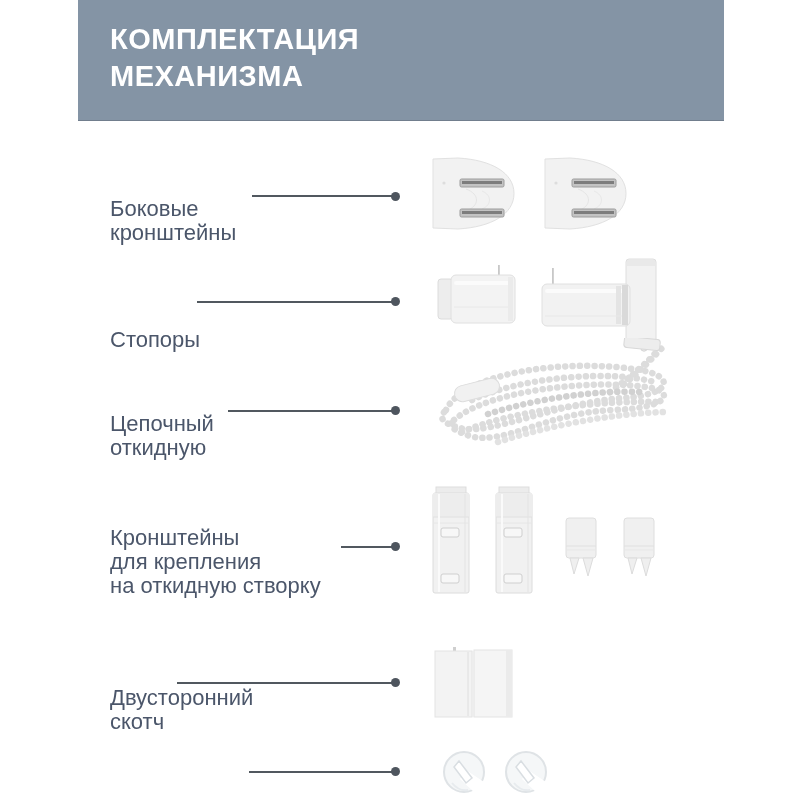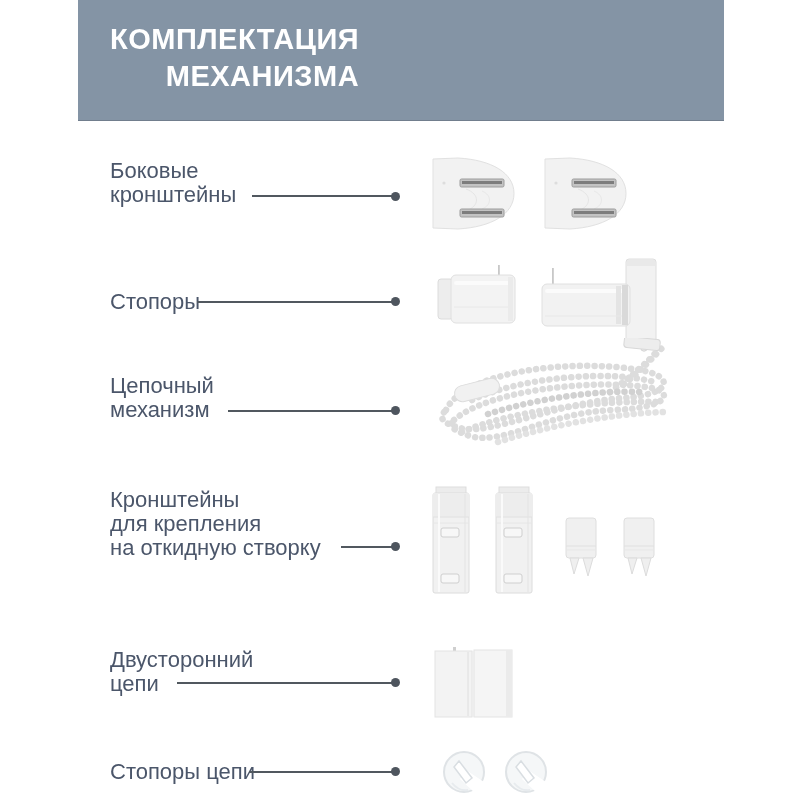--- a/index.html
+++ b/index.html
@@ -7,25 +7,25 @@
     width:800px;height:800px;position:relative;background:#ffffff;
     font-family:"Liberation Sans", sans-serif;overflow:hidden;
   }
   .header{
     position:absolute;left:78px;top:0;width:646px;height:121px;
     background:#8494a5;box-shadow:inset 0 -1px 0 rgba(90,100,112,.45);
   }
   .header .title{
     position:absolute;left:32px;top:21px;
     color:#ffffff;font-size:29px;font-weight:bold;line-height:37px;
-    letter-spacing:.5px;white-space:pre-line;text-align:right;
+    letter-spacing:.5px;white-space:pre-line;
   }
   .item-label{
     position:absolute;left:110px;color:#4b566a;font-size:22px;
-    line-height:24px;white-space:pre-line;
+    line-height:24px;white-space:pre-line;margin-top:38px;
   }
   .connector-line{position:absolute;height:2px;background:#51585f;}
   .connector-dot{position:absolute;width:9px;height:9px;border-radius:50%;background:#4e555e;}
   .illus{position:absolute;}
 </style>
 </head>
 <body>
 
 <div>
 
@@ -85,21 +85,21 @@
       <rect x="2" y="28" width="88" height="42" rx="5" fill="#f2f2f2" stroke="#e0e0e0"></rect>
       <rect x="5" y="33" width="80" height="4" rx="2" fill="#fbfbfb"></rect>
       <rect x="76" y="30" width="5" height="38" fill="#e4e4e4"></rect>
       <rect x="82" y="29" width="6" height="40" fill="#d9d9d9"></rect>
       <line x1="5" y1="60" x2="82" y2="60" stroke="#e8e8e8"></line>
     </svg>
   </div>
 
   <div>
     <div class="item-label" style="top:374px">Цепочный
-механизм</div>
+откидную</div>
     <div class="connector-line" style="left:228px;top:410px;width:167px"></div>
     <div class="connector-dot" style="left:391px;top:406px"></div>
 
     <svg class="illus" style="left:428px;top:338px" width="272" height="132" viewBox="0 0 272 132">
       <g fill="none" stroke="#dcdcdc" stroke-width="6.5" stroke-dasharray="0.1 7.2" stroke-linecap="round">
         <path d="M18,72 C36,34 140,20 212,32 C246,38 246,56 196,60 C130,64 62,98 32,90 C14,85 10,80 18,72"></path>
         <path d="M26,82 C60,52 168,40 224,50 C246,55 240,70 186,72 C120,74 76,108 42,98 C24,92 20,88 26,82"></path>
         <path d="M44,62 C96,38 186,32 226,44"></path>
         <path d="M34,94 C84,72 176,62 232,64"></path>
         <path d="M196,46 C214,32 226,18 236,8"></path>
@@ -152,21 +152,21 @@
       <rect x="3" y="2" width="30" height="40" rx="3" fill="#f0f0f0" stroke="#dedede"></rect>
       <line x1="3" y1="30" x2="33" y2="30" stroke="#e0e0e0"></line>
       <line x1="3" y1="34" x2="33" y2="34" stroke="#e7e7e7"></line>
       <path d="M7,42 L11,58 L16,42 Z" fill="#efefef" stroke="#dcdcdc"></path>
       <path d="M20,42 L25,60 L30,42 Z" fill="#efefef" stroke="#dcdcdc"></path>
     </svg>
   </div>
 
   <div>
     <div class="item-label" style="top:648px">Двусторонний
-цепи</div>
+скотч</div>
     <div class="connector-line" style="left:177px;top:682px;width:218px"></div>
     <div class="connector-dot" style="left:391px;top:678px"></div>
 
     <svg class="illus" style="left:434px;top:646px" width="80" height="74" viewBox="0 0 80 74">
       <rect x="19" y="1" width="3" height="6" fill="#cfcfcf"></rect>
       <rect x="1" y="5" width="37" height="66" fill="#f3f3f3" stroke="#e3e3e3"></rect>
       <line x1="34" y1="6" x2="34" y2="70" stroke="#dedede"></line>
       <rect x="40" y="4" width="38" height="67" fill="#f5f5f5" stroke="#e3e3e3"></rect>
       <rect x="72" y="4" width="6" height="67" fill="#ebebeb"></rect>
       <line x1="39" y1="5" x2="39" y2="71" stroke="#e9e9e9"></line>

